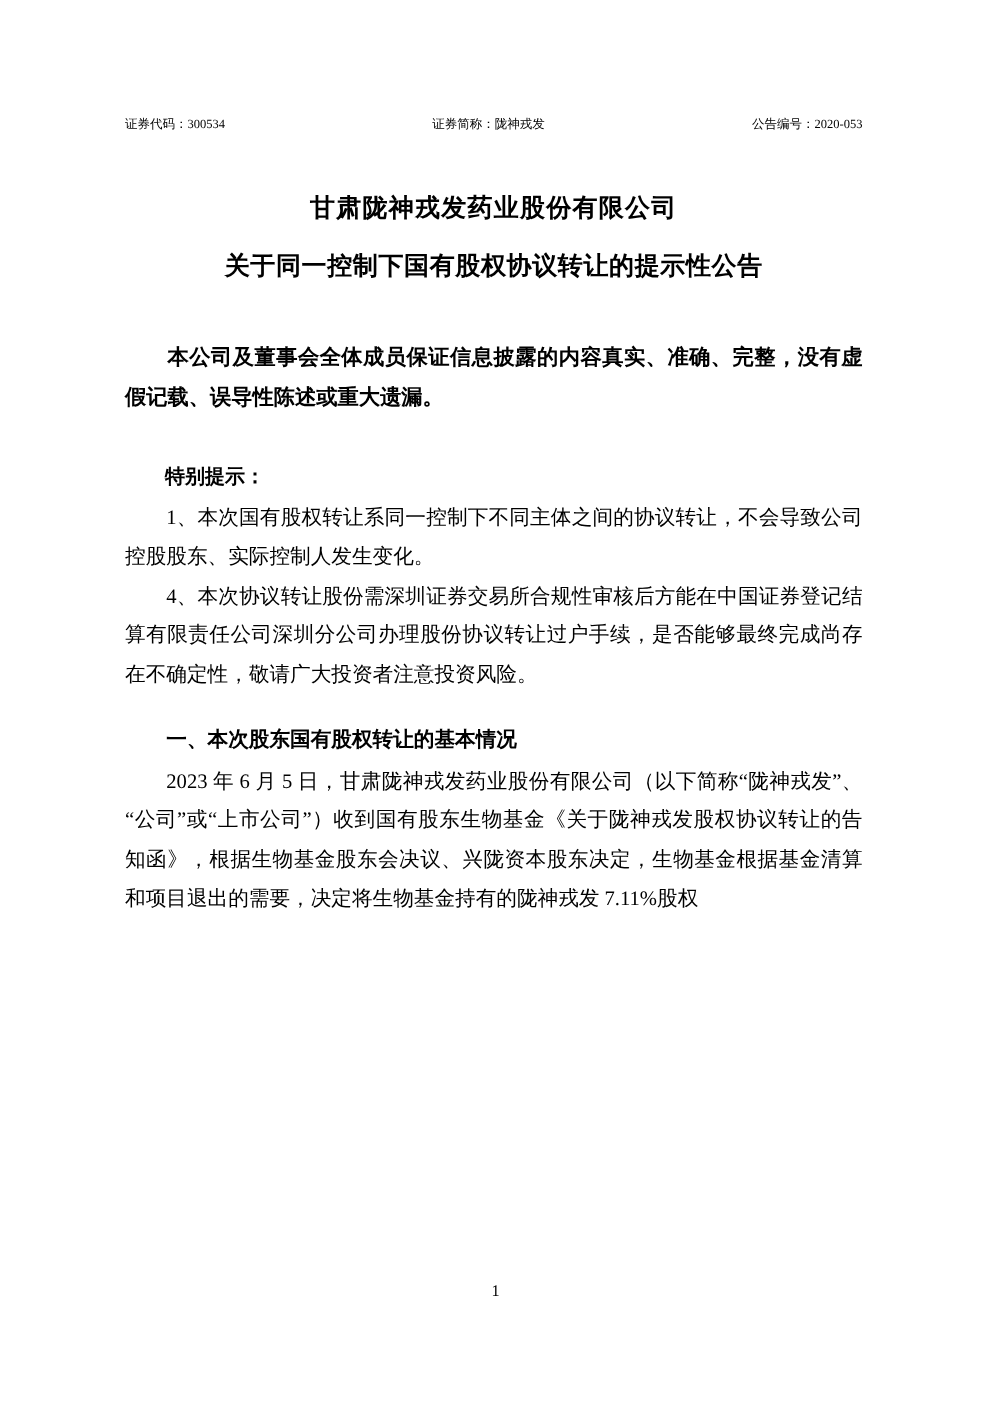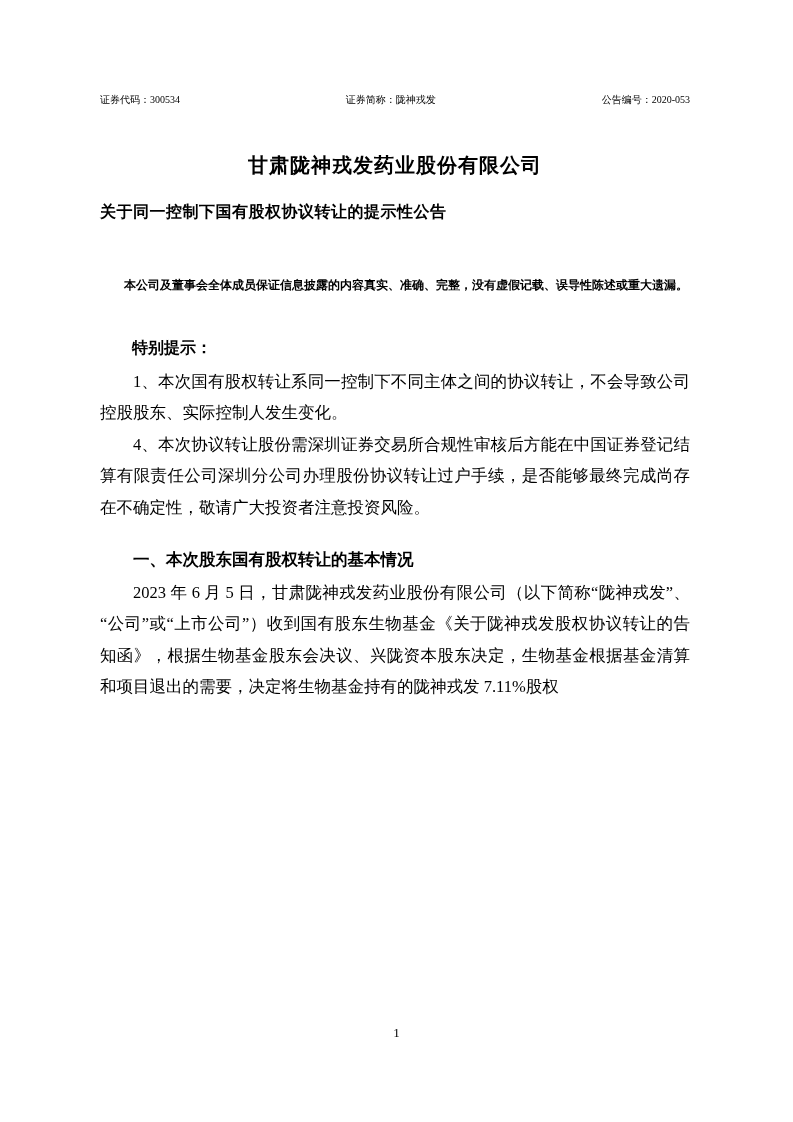--- a/index.html
+++ b/index.html
@@ -23,41 +23,42 @@
   }
   .doc-header {
     display: flex;
     justify-content: space-between;
     align-items: baseline;
     font-size: 10px;
     line-height: 24px;
     white-space: nowrap;
   }
   .hei {
-    font-family: Liberation Mono, monospace;
+    font-family: Liberation Sans, sans-serif;
     font-weight: 700;
   }
   .title {
     margin: 40px 0 0 0;
     font-size: 20px;
     line-height: 30px;
     text-align: center;
     letter-spacing: 1px;
   }
   .subtitle {
     margin: 16px 0 0 0;
-    font-size: 16px;
+    font-size: 20px;
     line-height: 30px;
+    text-align: center;
     letter-spacing: 0.5px;
   }
   .disclaimer {
     margin: 42px 0 0 0;
     text-indent: 2em;
     text-align: justify;
-    font-size: 12px;
+    font-size: 17px;
     line-height: 32px;
   }
   .sp-heading {
     margin: 32px 0 0 0;
     text-indent: 2em;
     font-size: 16px;
   }
   p.body-para {
     margin: 0;
     text-indent: 2em;

